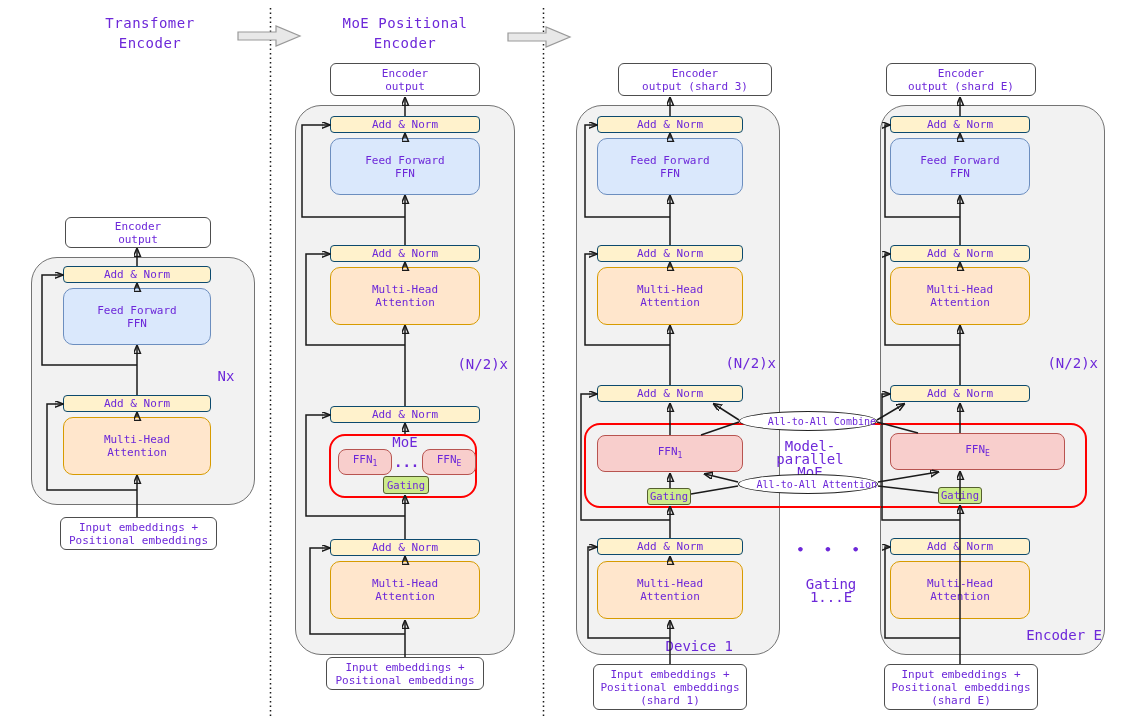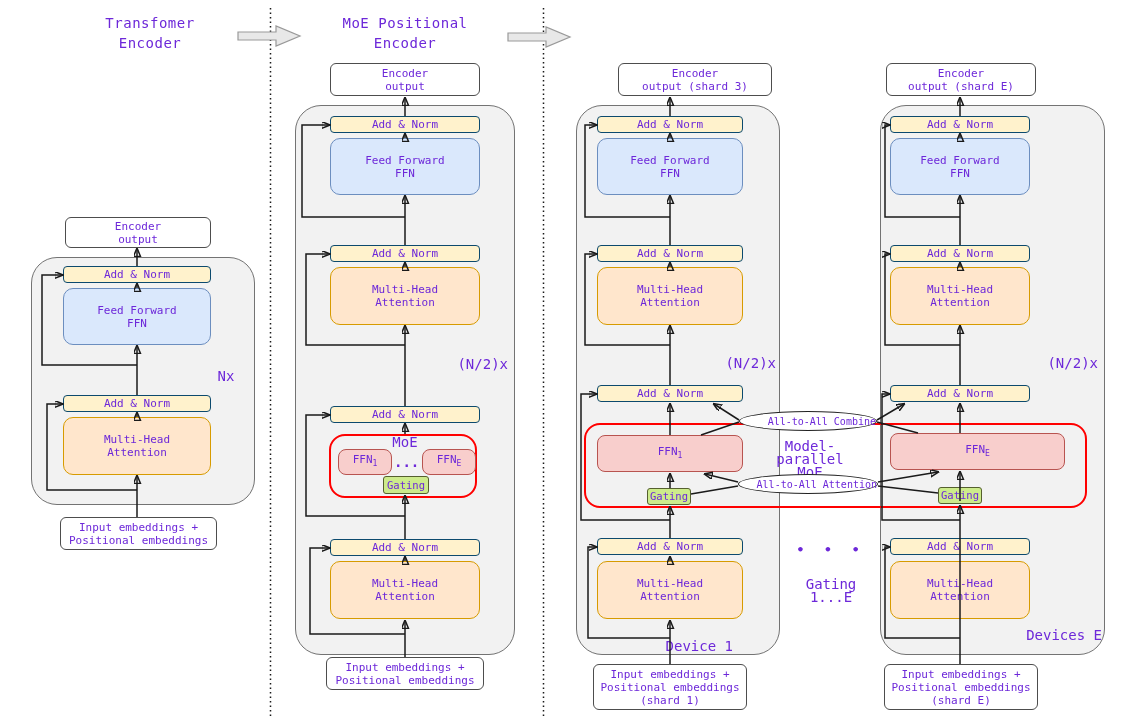--- a/index.html
+++ b/index.html
@@ -172,21 +172,21 @@
   <div class="box an" style="left:890px;top:385px;width:140px;height:17px;">
       <span>Add &amp; Norm</span>
     </div>
   <div class="box an" style="left:890px;top:538px;width:140px;height:17px;">
       <span>Add &amp; Norm</span>
     </div>
   <div class="box mh" style="left:890px;top:561px;width:140px;height:58px;">
     <span>Multi-Head</span>
     <span>Attention</span>
   </div>
-  <div class="lbl" style="left:1022px;top:629px;width:80px;text-align:right;">Devices E</div>
+  <div class="lbl" style="left:1022px;top:629px;width:80px;text-align:right;">Encoder E</div>
   <div class="box wh" style="left:884px;top:664px;width:154px;height:46px;">
     <span>Input embeddings +</span>
     <span>Positional embeddings</span>
     <span>(shard E)</span>
   </div>
 
   <div class="redbox" style="left:584px;top:423px;width:503px;height:85px;"></div>
   <div class="box pk" style="left:597px;top:435px;width:146px;height:37px;">
     <span><span>FFN</span><sub>1</sub></span>
   </div>

